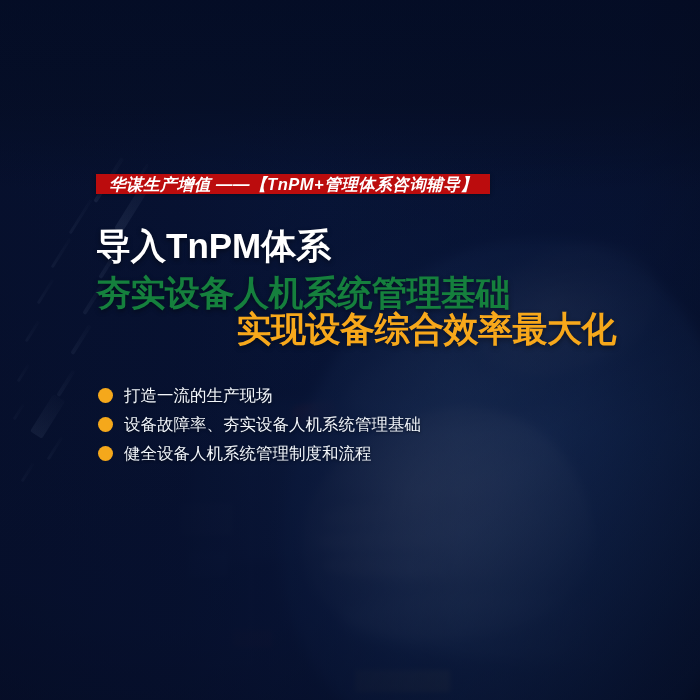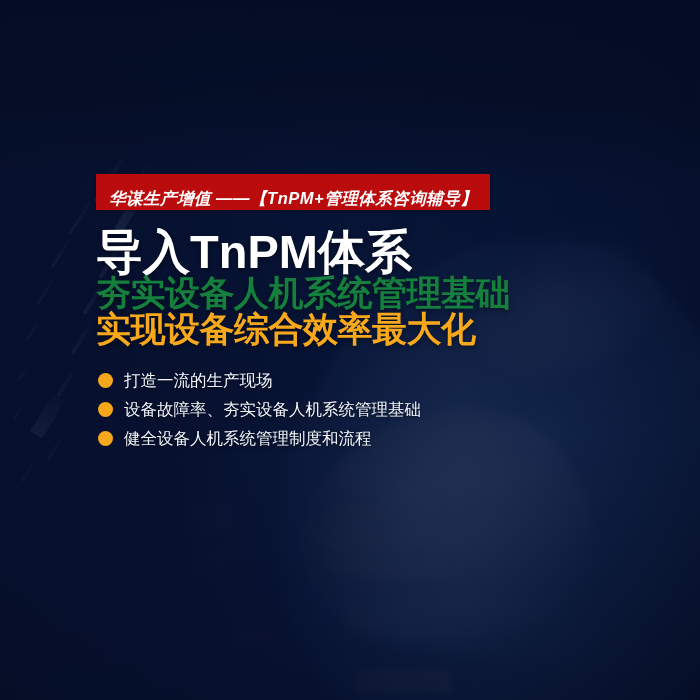--- a/index.html
+++ b/index.html
@@ -205,24 +205,24 @@
   
   .content {
     position: absolute;
     inset: 0;
   }
 
   .ribbon {
     position: absolute;
     left: 96px;
     top: 174px;
-    height: 36px;
+    height: 20px;
     padding: 0 13px;
     display: flex;
-    align-items: flex-end;
+    align-items: flex-start;
     background: #bb0c0d;
     box-shadow: 0 1px 4px rgba(0,0,0,0.35);
   }
   .ribbon-text {
     color: #ffffff;
     font-size: 16.5px;
     font-weight: bold;
     font-style: italic;
     letter-spacing: 0.5px;
     white-space: nowrap;
@@ -235,43 +235,44 @@
     width: 520px;
   }
   .hl {
     display: block;
     font-weight: bold;
     white-space: nowrap;
     line-height: 1.0;
   }
   .hl-1 {
     color: #ffffff;
-    font-size: 47px;
+    font-size: 35px;
     letter-spacing: 0px;
     text-shadow: 0 2px 5px rgba(0,0,0,0.45);
-    margin-bottom: 0;
+    margin-bottom: 12px;
   }
   .hl-2 {
     color: #15803d;
     font-size: 35px;
     letter-spacing: -0.5px;
     text-shadow: 0 2px 5px rgba(0,0,0,0.45);
     margin-bottom: 1px;
   }
   .hl-3 {
     color: #f7a81b;
     font-size: 35px;
     letter-spacing: -0.5px;
     text-shadow: 0 2px 5px rgba(0,0,0,0.45);
+    text-align: right;
   }
 
   .bullets {
     position: absolute;
     left: 98px;
-    top: 368px;
+    top: 383px;
     width: 520px;
   }
   .bullet-row {
     display: flex;
     align-items: center;
     height: 25px;
     margin-bottom: 4px;
   }
   .bullet-dot {
     flex: 0 0 auto;

